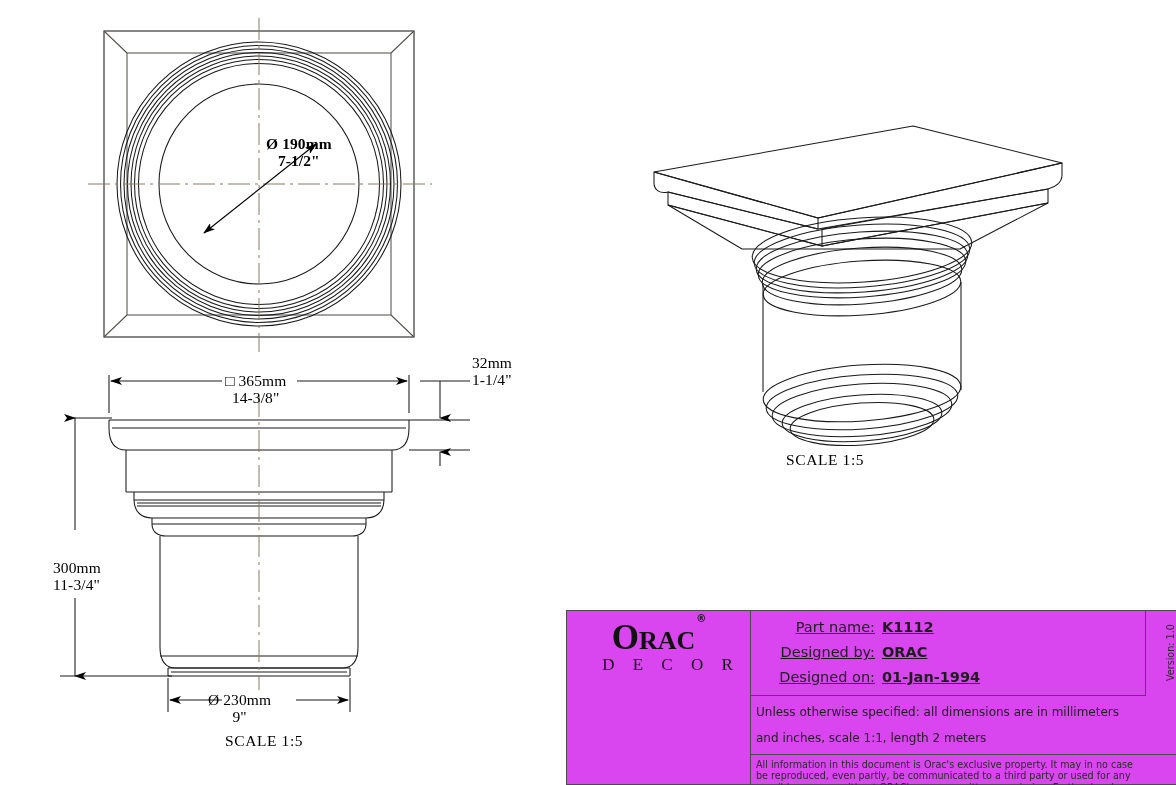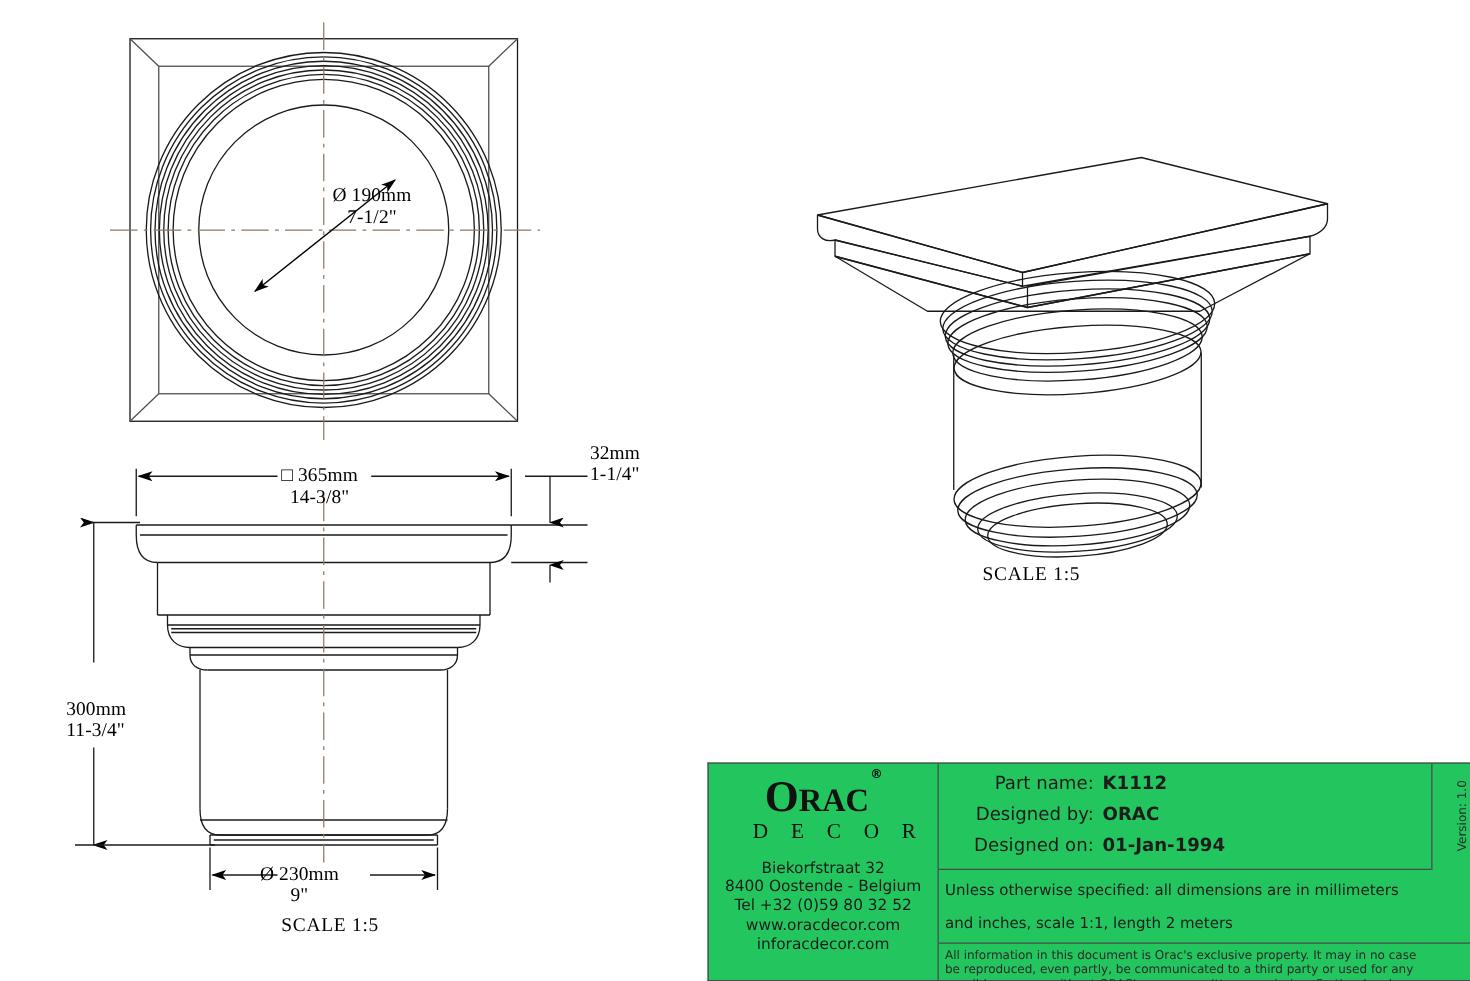--- a/index.html
+++ b/index.html
@@ -51,21 +51,21 @@
     position: absolute;
     left: 566px;
     top: 610px;
     width: 610px;
     height: 175px;
     box-sizing: border-box;
     border: 1.4px solid #4a4a4a;
     border-right: none;
     display: flex;
     font-family: "DejaVu Sans", "Liberation Sans", sans-serif;
-    background: #22c55e;
+    background: #d946ef;
   }
   .tb-left {
     width: 184px;
     box-sizing: border-box;
     border-right: 1.4px solid #4a4a4a;
     display: flex;
     flex-direction: column;
     align-items: center;
     padding-top: 9px;
   }
@@ -115,20 +115,21 @@
     flex-direction: column;
   }
   .tb-main {
     flex: 1;
     display: flex;
     flex-direction: column;
   }
   .tb-rows {
     border-bottom: 1.4px solid #4a4a4a;
     padding: 4px 0 5px 0;
+    text-decoration: underline;
   }
   .tb-row {
     display: flex;
     font-size: 14.5px;
     line-height: 25px;
     color: #1d1d1d;
   }
   .tb-row .lbl {
     width: 124px;
     text-align: right;
@@ -322,21 +323,21 @@
       <ellipse cx="862" cy="288" rx="99" ry="27" transform="rotate(-4 862 288)"></ellipse>
 
       <ellipse cx="862" cy="393" rx="99" ry="28" transform="rotate(-4 862 393)"></ellipse>
       <ellipse cx="862" cy="402" rx="96" ry="27" transform="rotate(-4 862 402)"></ellipse>
       <ellipse cx="862" cy="410" rx="90" ry="26" transform="rotate(-4 862 410)"></ellipse>
       <ellipse cx="862" cy="418" rx="80" ry="23" transform="rotate(-4 862 418)"></ellipse>
       <ellipse cx="862" cy="424" rx="72" ry="21" transform="rotate(-4 862 424)"></ellipse>
     </g>
   </svg>
 
-  <div class="dimtext c" style="left:266px; top:148px;">
+  <div class="dimtext c" style="left:266px; top:135px;font-weight:bold;">
     <div>Ø 190mm</div>
     <div>7-1/2"</div>
   </div>
 
   <div class="dimtext c" style="left:225px; top:372px;">
     <div>□ 365mm</div>
     <div>14-3/8"</div>
   </div>
 
   <div class="dimtext" style="left:472px; top:354px;">
@@ -357,27 +358,20 @@
   <div class="scaletext" style="left:225px; top:732px;">SCALE  1:5</div>
 
   <div class="scaletext" style="left:786px; top:451px;">SCALE  1:5</div>
 
   <div class="titleblock">
 
     <div class="tb-left">
       <div class="logo">
         <div class="logo-orac"><span class="cap">O</span><span class="sc">RAC</span><span class="logo-reg">®</span></div>
         <div class="logo-decor">D E C O R</div>
-      </div>
-      <div class="tb-address">
-        <div>Biekorfstraat 32</div>
-        <div>8400 Oostende - Belgium</div>
-        <div>Tel  +32 (0)59 80 32 52</div>
-        <div>www.oracdecor.com</div>
-        <div>inforacdecor.com</div>
       </div>
     </div>
 
     <div class="tb-right">
 
       <div class="tb-upper">
         <div class="tb-main">
           <div class="tb-rows">
             <div class="tb-row">
               <span class="lbl">Part name:</span>

